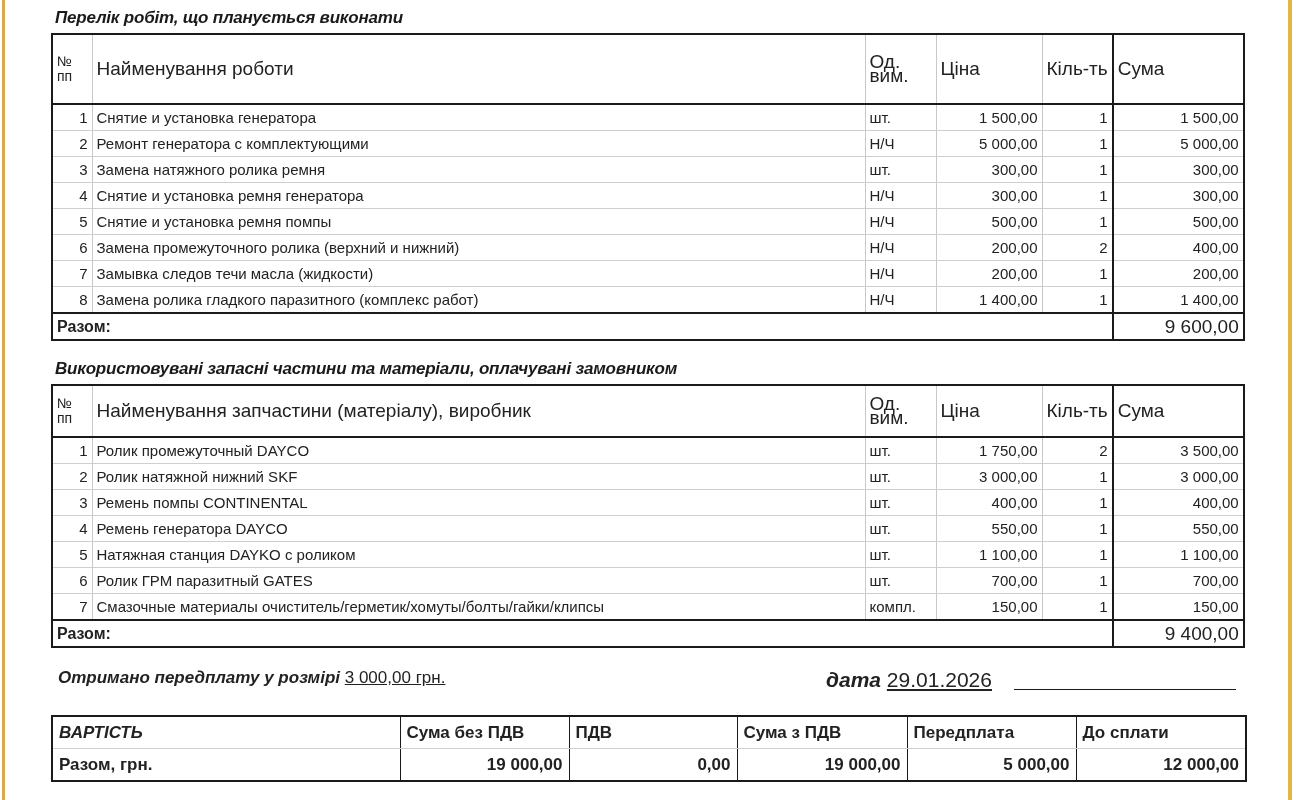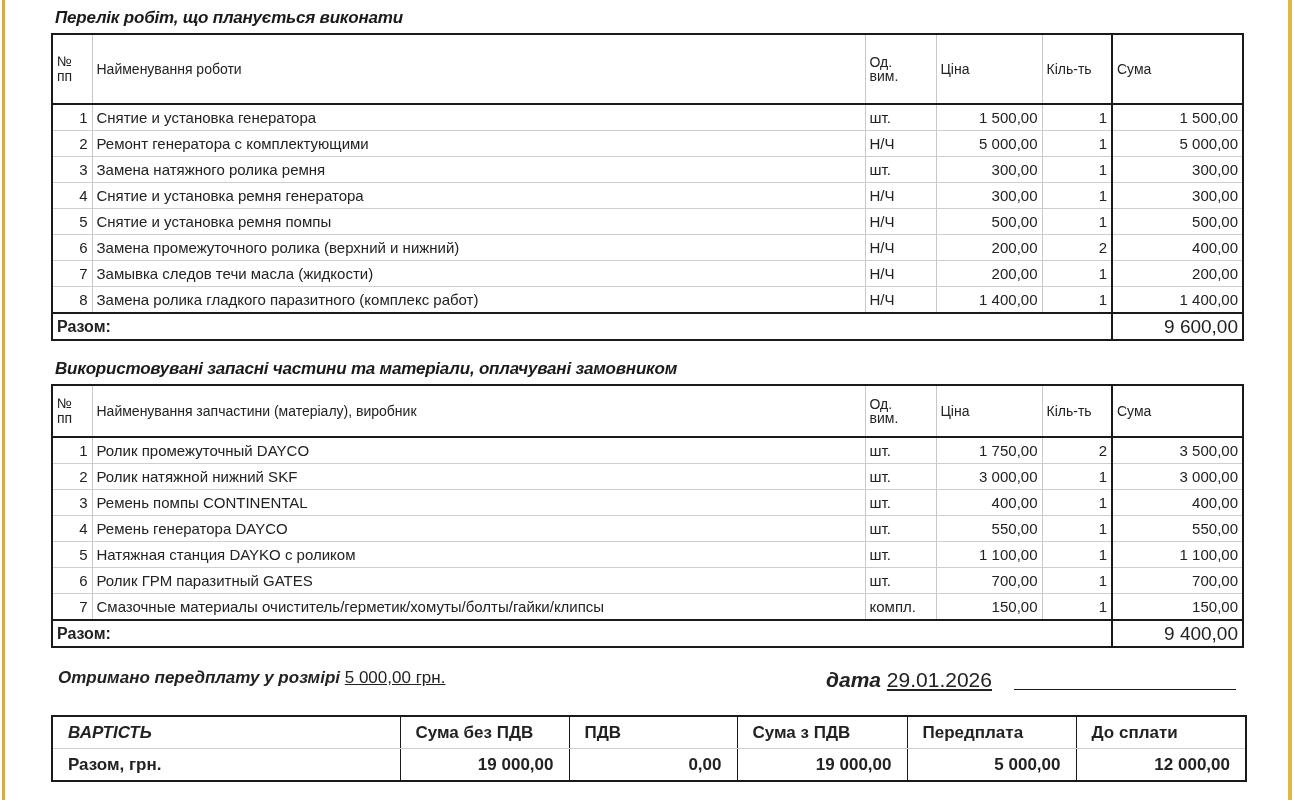--- a/index.html
+++ b/index.html
@@ -17,42 +17,42 @@
   }
   table.grid {
     position: absolute; left: 51px; border-collapse: collapse;
     border: 2px solid #1a1a1a; table-layout: fixed; font-size: 15px;
   }
   table.grid td, table.grid th {
     border-left: 1px solid #c8c8c8; border-bottom: 1px solid #cfcfcf;
     padding: 0 4px; height: 25px; white-space: nowrap; overflow: hidden;
     font-weight: normal; text-align: left; color: #222;
   }
-  table.grid th { height: 68px; border-bottom: 2px solid #1a1a1a; vertical-align: middle; font-size: 14px; }
+  table.grid th { height: 68px; border-bottom: 2px solid #1a1a1a; vertical-align: middle; font-size: 19px; }
   table.grid.t2 th { height: 50px; }
   table.grid .num { text-align: right; }
   table.grid .sumcol { border-left: 2px solid #1a1a1a; }
   table.grid tr.total td { border-top: 2px solid #1a1a1a; border-bottom: none; font-weight: bold; font-size: 16px; }
   table.grid tr.total td.sumcol { font-weight: normal; font-size: 19px; }
   table.grid .twoline { line-height: 15px; font-size: 14px; }
   .unit-hdr { font-size: 13px; line-height: 14px; }
   .prepay-line {
     position: absolute; left: 58px; top: 668px; font-size: 17px;
   }
   .prepay-line .lbl { font-style: italic; font-weight: bold; }
   .prepay-line .val { text-decoration: underline; }
   .date-line { position: absolute; left: 826px; top: 668px; font-size: 21px; }
   .date-line .lbl { font-style: italic; font-weight: bold; }
   .date-line .val { text-decoration: underline; }
   .sign-line { position: absolute; left: 1014px; top: 689px; width: 222px; height: 0; border-top: 1.5px solid #1a1a1a; }
   table.summary {
     position: absolute; left: 51px; top: 715px; border-collapse: collapse;
     border: 2px solid #1a1a1a; table-layout: fixed; font-size: 17px; font-weight: bold;
   }
-  table.summary td { border-left: 1.5px solid #1a1a1a; padding: 0 15px; height: 31px; white-space: nowrap; }
+  table.summary td { border-left: 1.5px solid #1a1a1a; padding: 0 6px; height: 31px; white-space: nowrap; }
   table.summary tr.hdr td { border-bottom: 1px solid #cfcfcf; }
   table.summary td.first { font-style: italic; }
   table.summary tr.val td.first { font-style: normal; }
   table.summary .num { text-align: right; }
 </style>
 </head>
 <body>
 
 <div class="frame-left"></div>
 <div class="frame-right"></div>
@@ -226,21 +226,21 @@
   </tr>
   <tr class="total">
     <td colspan="5" style="border-left:none;">Разом:</td>
     <td class="num sumcol">9 400,00</td>
   </tr>
 </tbody>
   </table>
 
 <div class="prepay-line">
   <span class="lbl">Отримано передплату у розмірі</span>
-  <span class="val">5 000,00 грн.</span>
+  <span class="val">3 000,00 грн.</span>
 </div>
 <div class="date-line">
   <span class="lbl">дата</span>
   <span class="val">29.01.2026</span>
 </div>
 <div class="sign-line"></div>
 
 <table class="summary">
   <colgroup>
     <col style="width:348px">

